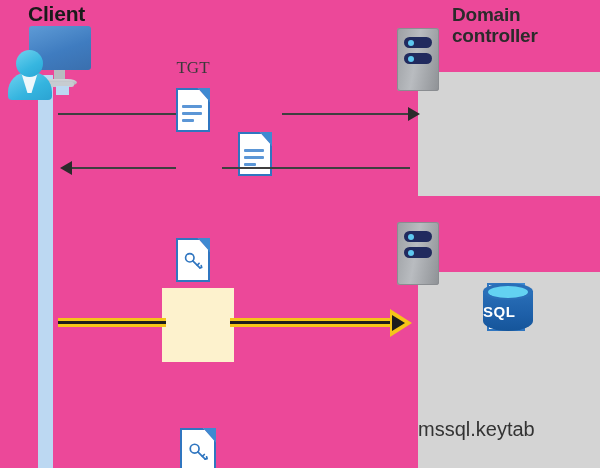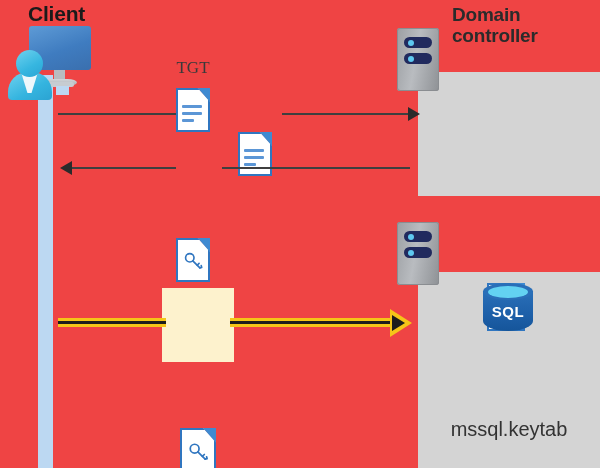--- a/index.html
+++ b/index.html
@@ -8,21 +8,21 @@
     padding: 0;
     background: #ffffff;
   }
   body {
     font-family: "Liberation Sans", sans-serif;
   }
   #diagram {
     position: relative;
     width: 600px;
     height: 468px;
-    background: #ef4444;
+    background: #ec4899;
     overflow: hidden;
   }
 
   
   .abs { position: absolute; }
 
   
   .heading {
     font-weight: bold;
     color: #2b2b2b;
@@ -194,21 +194,21 @@
     position: absolute;
     width: 5px; height: 11px;
     background: #d01c1c;
     top: 60%;
   }
   .cert-ribbon-l { left: 35%; transform: rotate(8deg); clip-path: polygon(0 0,100% 0,100% 100%,50% 72%,0 100%); }
   .cert-ribbon-r { left: 52%; transform: rotate(-8deg); clip-path: polygon(0 0,100% 0,100% 100%,50% 72%,0 100%); }
   #keytab-label {
     left: 418px; top: 418px;
     width: 182px;
-    text-align: center;
+    text-align: left;
     font-size: 20px;
     color: #333333;
   }
 
   
   #sql-icon { left: 483px; top: 283px; width: 50px; height: 56px; }
   .cyl-body {
     position: absolute;
     left: 0; top: 8px; width: 50px; height: 40px;
     background: linear-gradient(180deg,#2a6fb8 0%,#1d5fa8 60%,#15559a 100%);
@@ -222,21 +222,21 @@
   }
   .cyl-top-inner {
     position: absolute;
     left: 5px; top: 3px; width: 40px; height: 12px;
     border-radius: 50%;
     background: #63d2f2;
   }
   .cyl-text {
     position: absolute;
     left: 0; top: 20px; width: 50px;
-    text-align: center;
+    text-align: left;
     font-size: 15px;
     font-weight: bold;
     color: #ffffff;
     letter-spacing: 0.5px;
   }
 
   
   .arrow-line {
     position: absolute;
     height: 2px;

